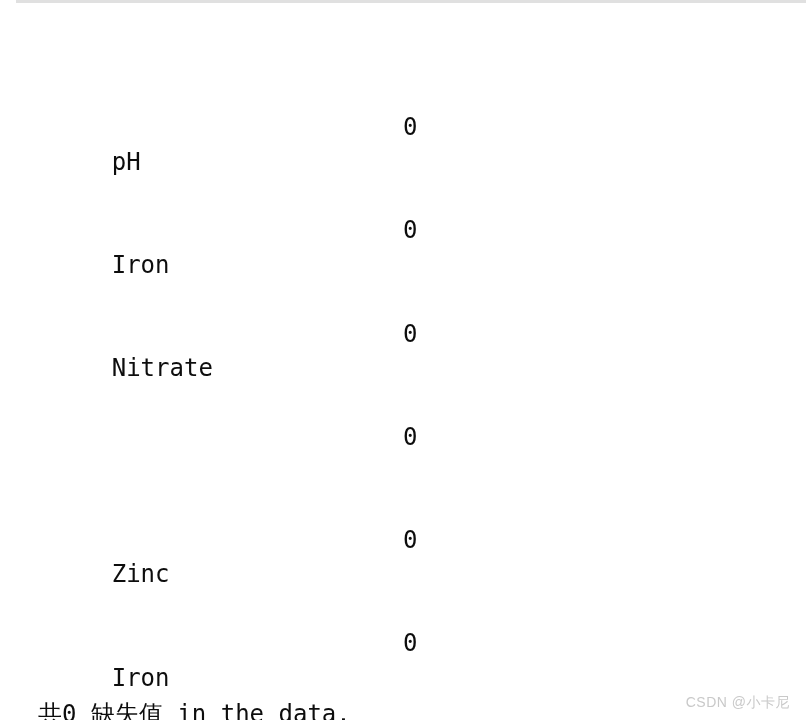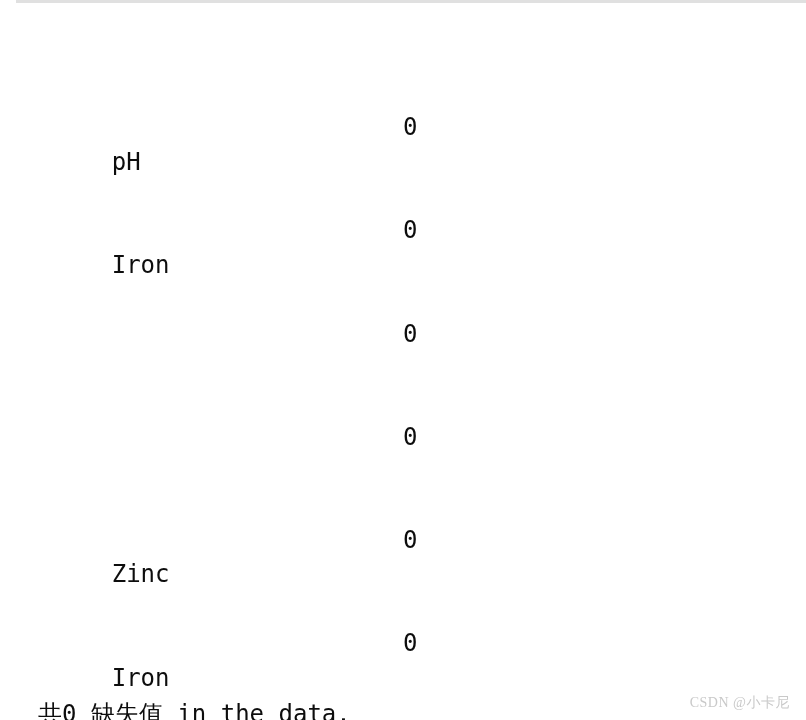--- a/index.html
+++ b/index.html
@@ -76,21 +76,21 @@
   }
   .summary-line.indented {
     padding-left: 13px;
   }
 
   
   .watermark {
     position: absolute;
     right: 16px;
     bottom: 8px;
-    font-family: Liberation Serif, serif;
+    font-family: Liberation Sans, sans-serif;
     font-size: 14px;
     color: #c9c9c9;
     letter-spacing: 0.5px;
     white-space: pre;
   }
 </style>
 </head>
 <body>
 
 <div class="top-rule"></div>
@@ -99,21 +99,21 @@
 
   <div class="series-block">
 
     <div class="series-row">
       <span class="series-label">pH</span><span class="series-value">0</span>
     </div>
     <div class="series-row">
       <span class="series-label">Iron</span><span class="series-value">0</span>
     </div>
     <div class="series-row">
-      <span class="series-value">0</span>
+      <span class="series-label">Nitrate</span><span class="series-value">0</span>
     </div>
     <div class="series-row">
       <span class="series-value">0</span>
     </div>
     <div class="series-row">
       <span class="series-label">Zinc</span><span class="series-value">0</span>
     </div>
     <div class="series-row">
       <span class="series-label">Iron</span><span class="series-value">0</span>
     </div>

